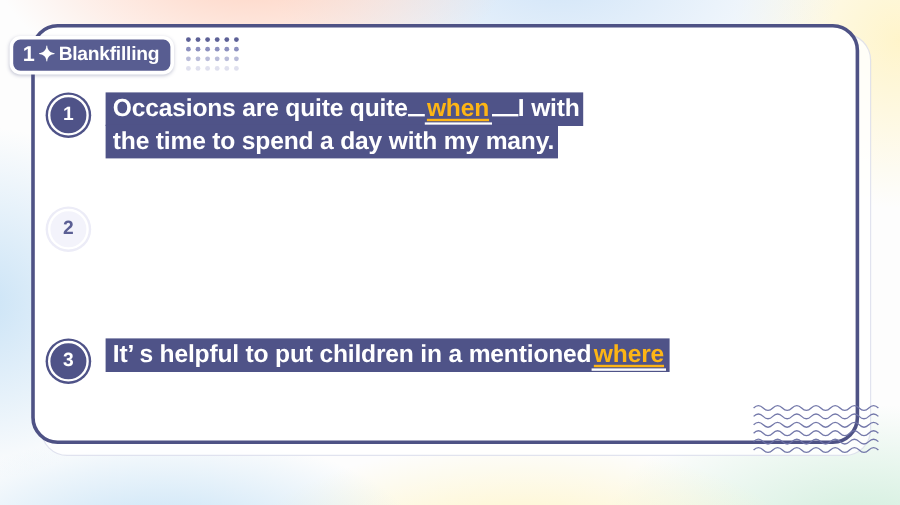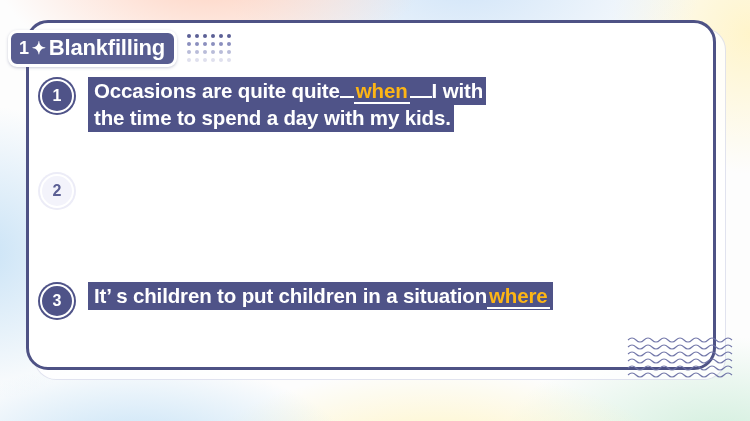--- a/index.html
+++ b/index.html
@@ -72,21 +72,21 @@
     border-radius: 9px;
     padding: 2px 9px 3px 8px;
     font-size: 18px;
     font-weight: bold;
     letter-spacing: -0.2px;
     box-shadow: 0 1px 3px rgba(80,85,130,0.3);
     white-space: nowrap;
   }
   .badge .num { font-size: 18px; }
   .badge .spark { font-size: 17px; line-height: 1; }
-  .badge .ttl { font-size: 22px; }
+  .badge .ttl { font-size: 16px; }
 
   .dotgrid {
     margin-left: 10px;
     display: grid;
     grid-template-columns: repeat(6, 6px);
     grid-template-rows: repeat(4, 6px);
     gap: 2px;
   }
   .dotgrid i {
     width: 4px; height: 4px;
@@ -156,20 +156,21 @@
     display: inline;
   }
   .sent.plain {
     color: #5a5f96;
   }
 
   .blank-gold {
     color: #fdb515;
     border-bottom: 2px solid #ffffff;
     padding: 0 2px;
+    text-decoration: underline;
   }
   .blank-gold.dark-ul {
     border-bottom: 2px solid #6a6ea3;
   }
   .blank-pad {
     display: inline-block;
     border-bottom: 2px solid #ffffff;
     width: 22px;
   }
   .blank-pad.dark-ul {
@@ -232,32 +233,32 @@
         <i class="r3"></i>
         <i class="r3"></i>
     </div>
   </div>
 
   <div class="rows">
 
     <div class="row row1">
       <div class="marker on">1</div>
       <div>
-        <span class="sent hl"><span>Occasions are quite quite</span><span class="pre-pad"></span><span class="blank-gold">when</span><span class="blank-pad"></span><span>I with</span><br><span>the time to spend a day with my kids.</span></span>
+        <span class="sent hl"><span>Occasions are quite quite</span><span class="pre-pad"></span><span class="blank-gold">when</span><span class="blank-pad"></span><span>I with</span><br><span>the time to spend a day with my many.</span></span>
       </div>
     </div>
 
     <div class="row row2">
       <div class="marker off">2</div>
     </div>
 
     <div class="row row3">
       <div class="marker on">3</div>
       <div>
-        <span class="sent hl"><span> It’ s children to put children in a situation</span><span class="blank-gold">where</span><br></span>
+        <span class="sent hl"><span> It’ s helpful to put children in a mentioned</span><span class="blank-gold">where</span><br></span>
       </div>
     </div>
 
   </div>
 
   <svg class="waves" viewBox="0 0 118 46">
     <g fill="none" stroke="#6d72a6" stroke-width="1.1" opacity="0.95">
       <path d="M2 5 q4 -4 8 0 t8 0 t8 0 t8 0 t8 0 t8 0 t8 0 t8 0 t8 0 t8 0 t8 0 t8 0 t8 0"></path>
       <path d="M2 12 q4 -4 8 0 t8 0 t8 0 t8 0 t8 0 t8 0 t8 0 t8 0 t8 0 t8 0 t8 0 t8 0 t8 0"></path>
       <path d="M2 19 q4 -4 8 0 t8 0 t8 0 t8 0 t8 0 t8 0 t8 0 t8 0 t8 0 t8 0 t8 0 t8 0 t8 0"></path>

